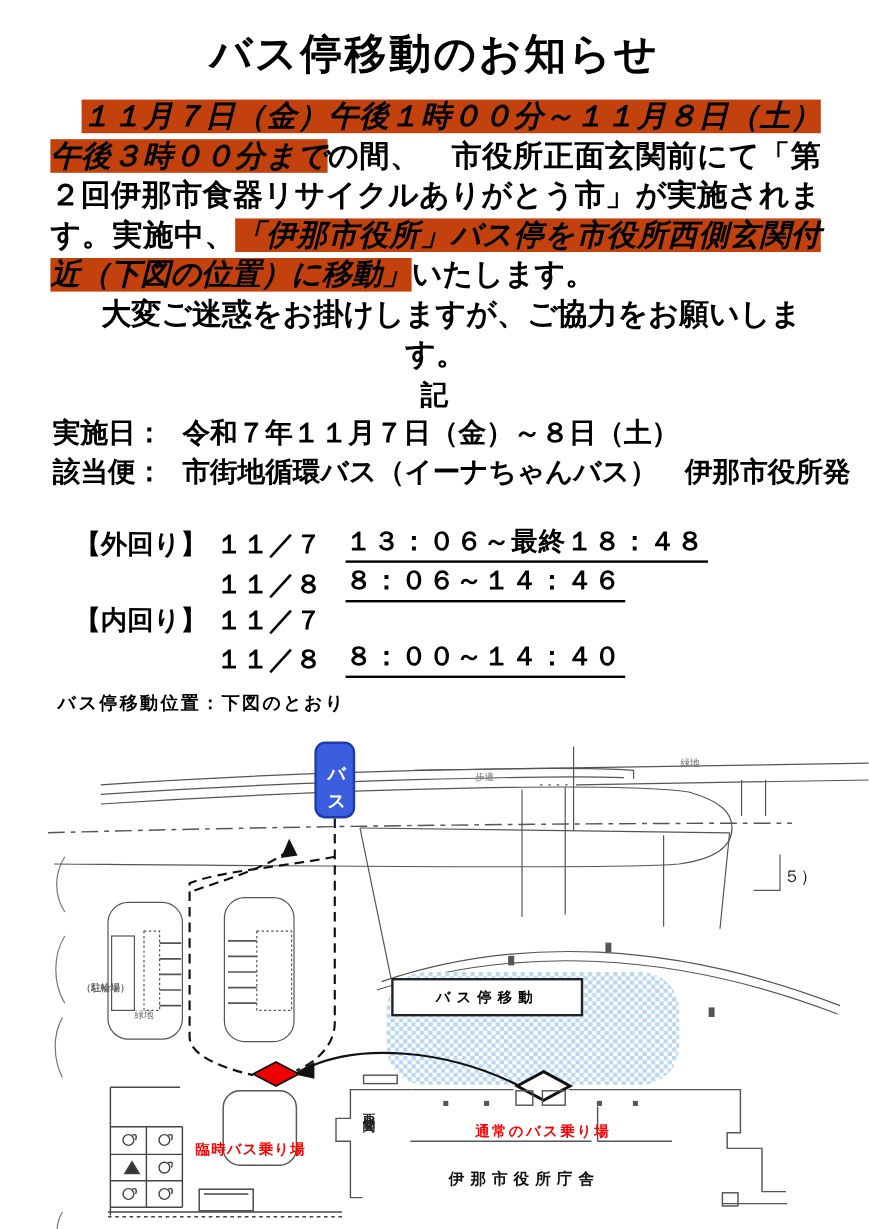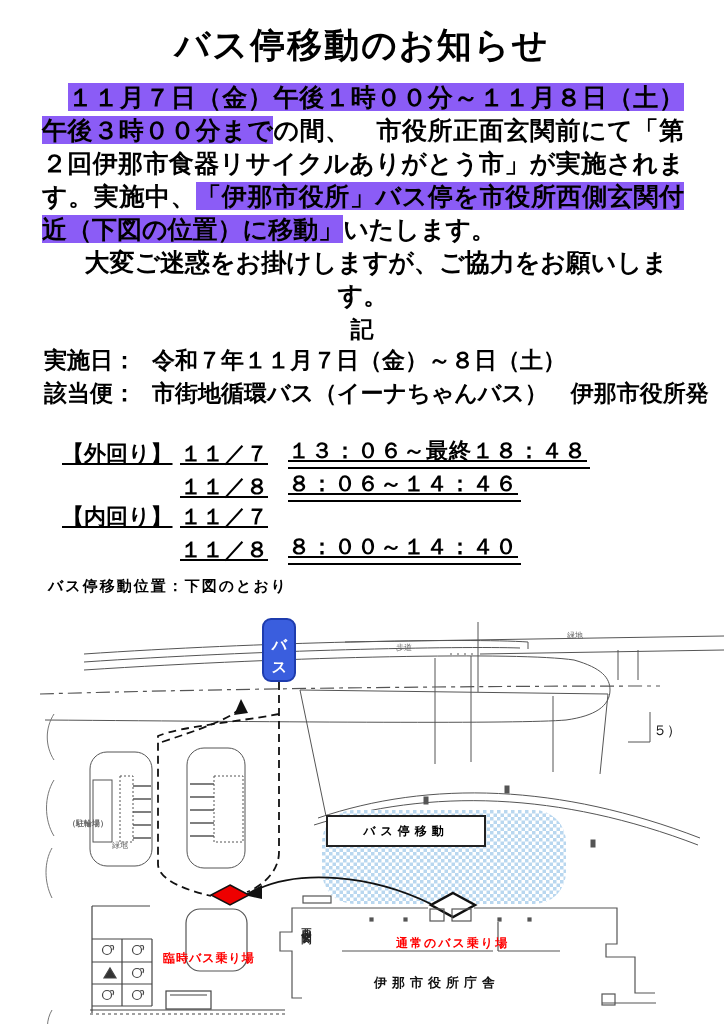--- a/index.html
+++ b/index.html
@@ -4,29 +4,29 @@
 <style>
   html,body{margin:0;padding:0;background:#fff;}
   body{width:724px;height:1024px;overflow:hidden;
        font-family:"Liberation Sans","DejaVu Sans",sans-serif;color:#000;}
   .page{position:relative;width:724px;height:1024px;}
 
   .title{margin:22px 20px 0 20px;text-align:center;font-size:35px;font-weight:bold;letter-spacing:2px;}
 
   .intro{margin:12px 40px 0 42px;font-size:25px;font-weight:bold;line-height:33px;
          text-align:justify;text-indent:26px;}
-  .hl{background:#8b5cf6;}
+  .hl{background:#c2410c;font-style:italic;}
   .apology{margin:0 40px 0 42px;font-size:25px;font-weight:bold;line-height:33px;text-indent:26px;text-align:center;}
   .ki{ text-align:center;font-size:23px;font-weight:bold;line-height:30px;margin-top:2px;}
 
   .detail-row{display:flex;margin-left:44px;font-size:23px;font-weight:bold;line-height:33px;}
   .detail-row .lbl{margin-right:16px;white-space:nowrap;}
   .detail-row .val{white-space:nowrap;}
 
-  .schedule{margin:26px 0 0 62px;text-decoration:underline;}
+  .schedule{margin:26px 0 0 62px;}
   .sched-row{display:flex;align-items:flex-end;font-size:22px;font-weight:bold;line-height:30px;}
   .sched-route{width:118px;white-space:nowrap;}
   .sched-day{width:94px;white-space:nowrap;margin-right:14px;}
   .sched-time{border-bottom:2px solid #000;padding:0 3px 1px 0;white-space:nowrap;letter-spacing:1px;}
 
   .map-caption{margin:12px 0 0 48px;font-size:15px;font-weight:bold;letter-spacing:2px;}
 
   .map{position:absolute;left:0;top:592px;width:724px;height:432px;}
   .map svg{position:absolute;left:0;top:0;}
   .map-label{position:absolute;white-space:nowrap;}

